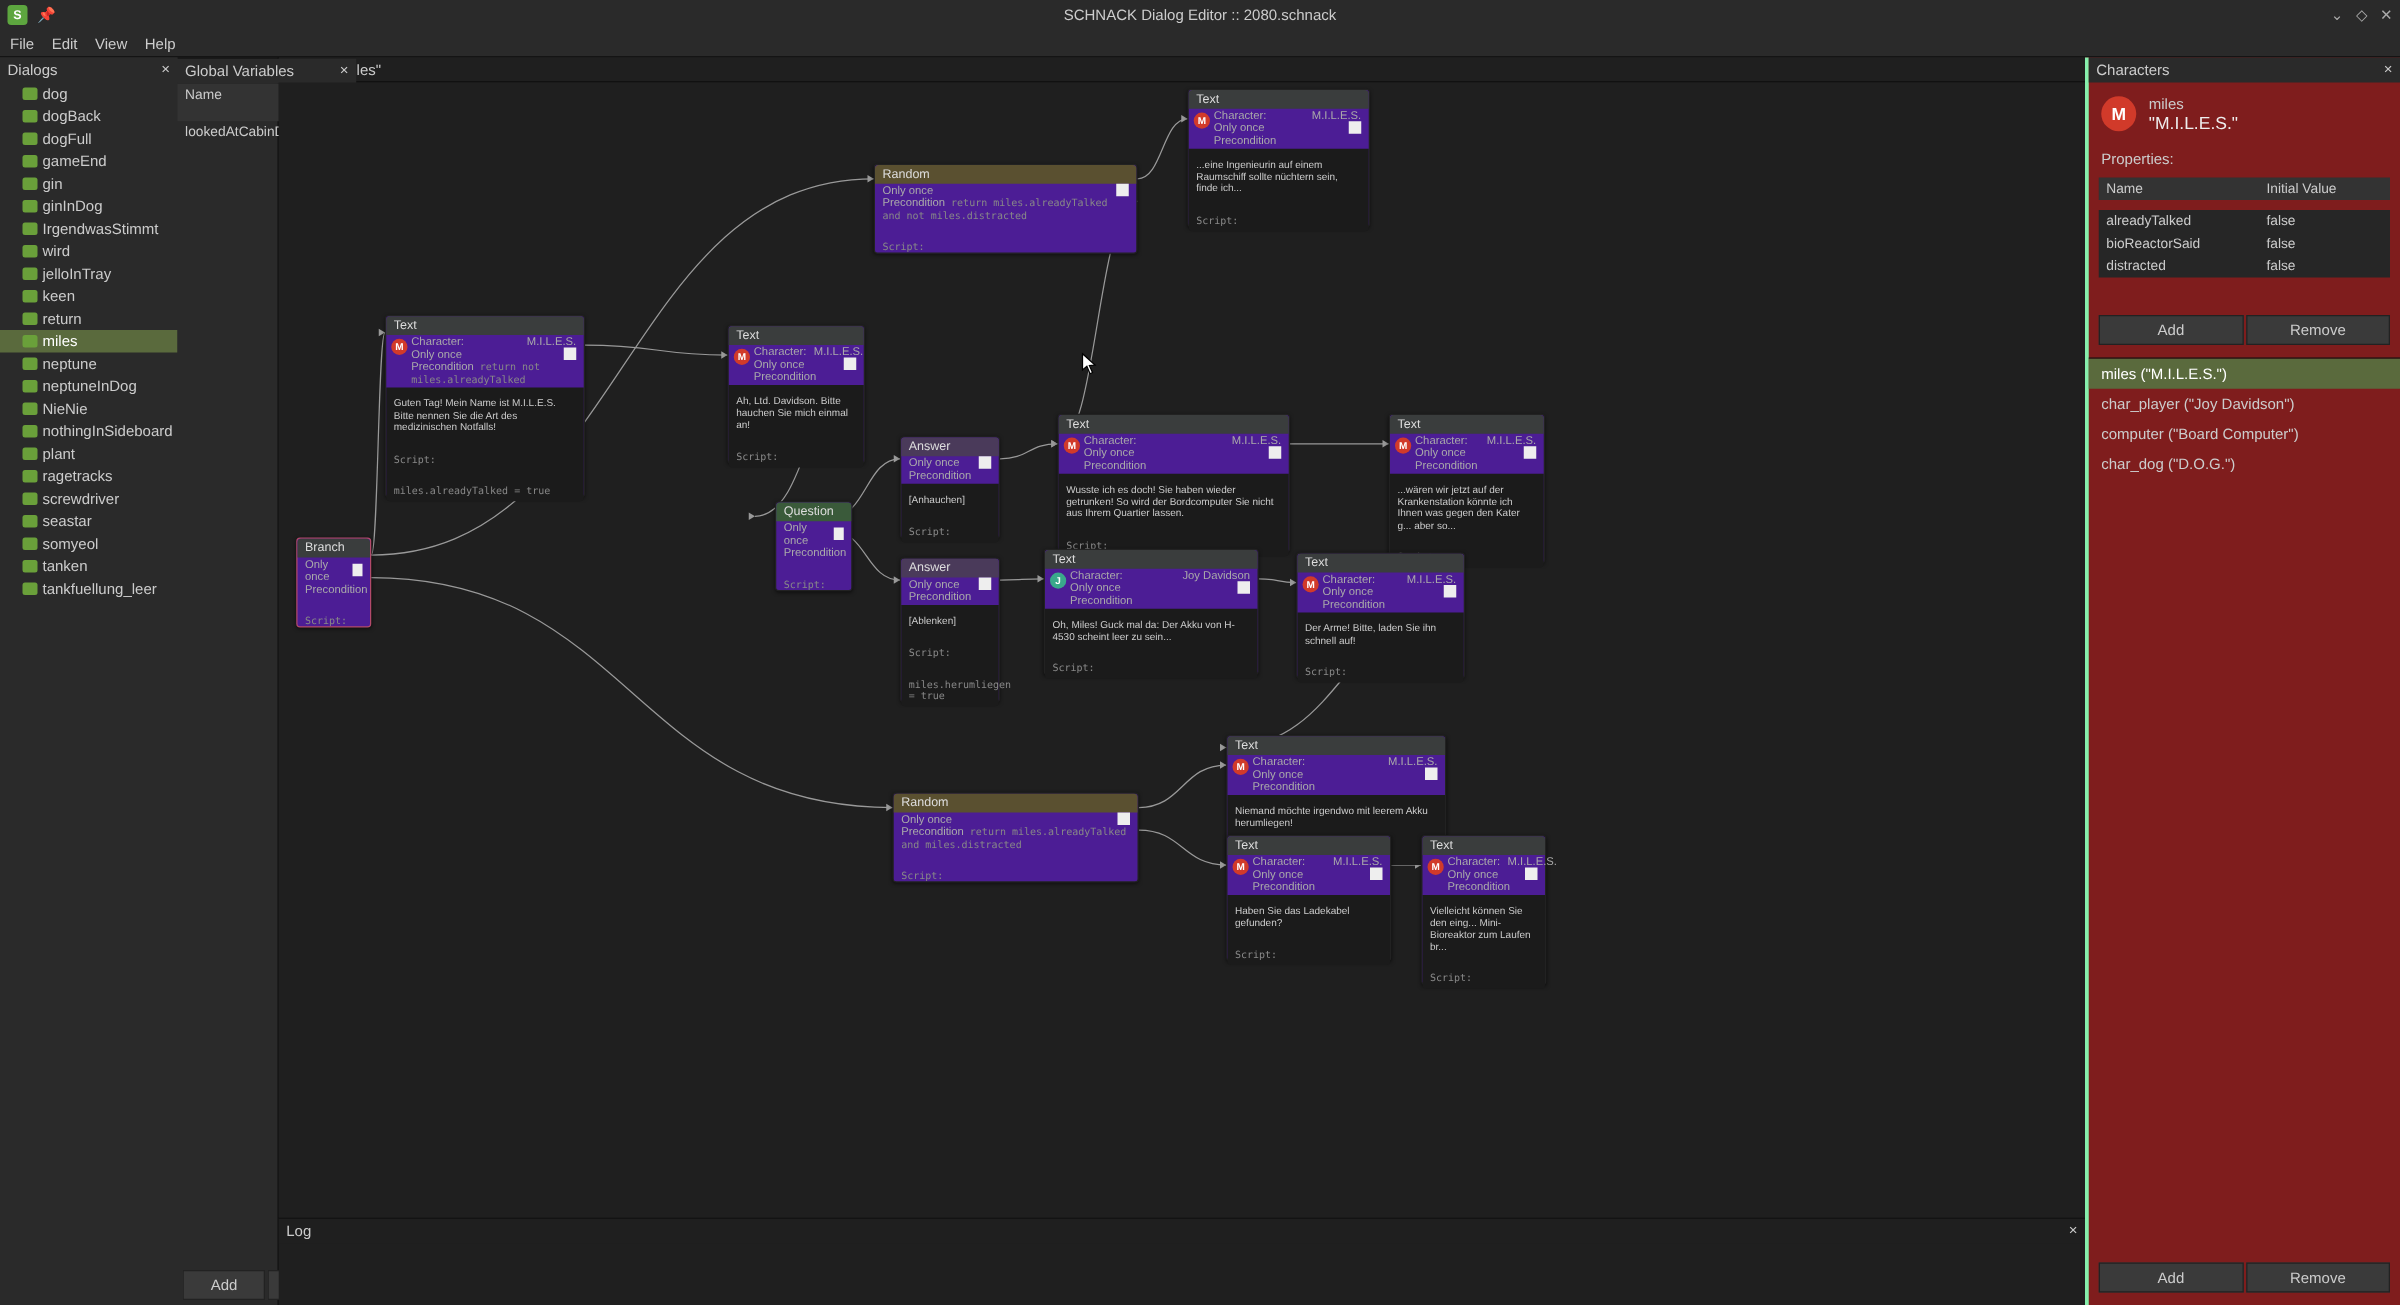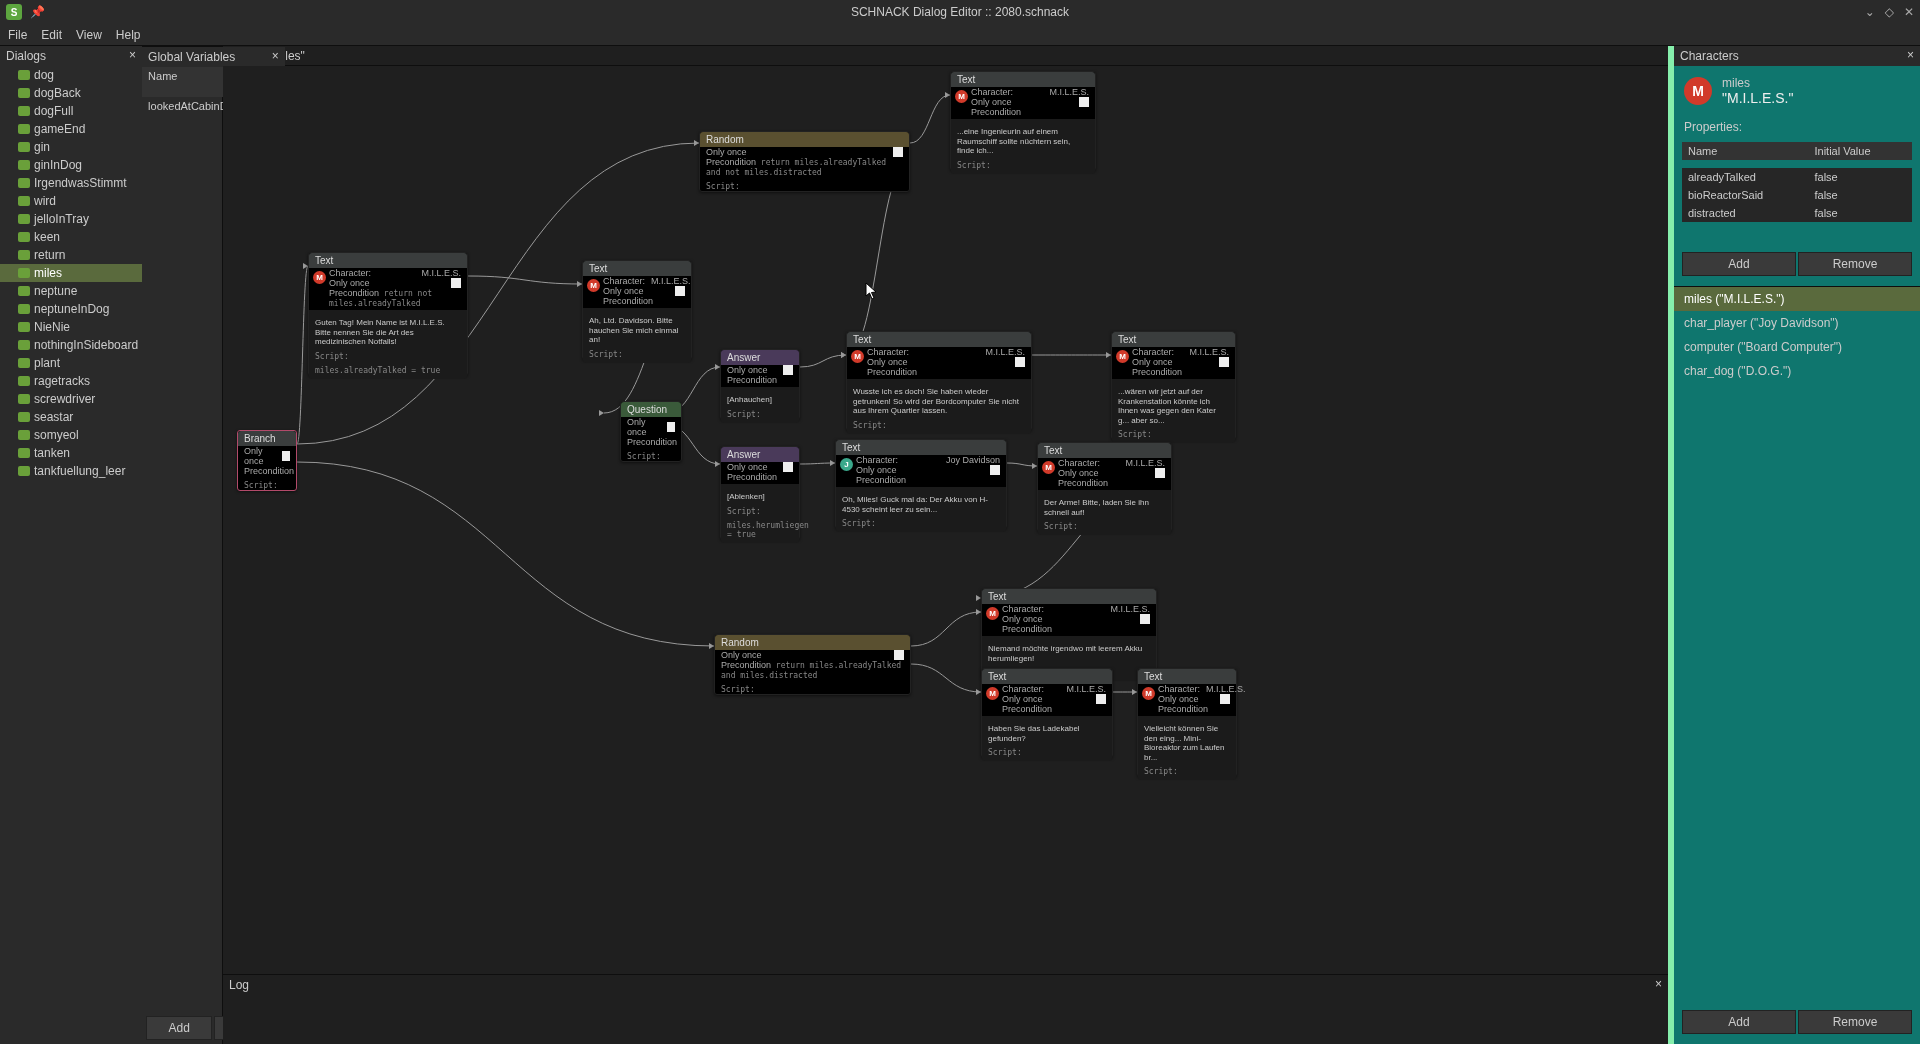--- a/index.html
+++ b/index.html
@@ -13,21 +13,21 @@
 .titlebar .win-controls { margin-left: auto; display: flex; gap: 10px; color: #aaa; font-size: 12px; }
 
 
 .menubar { height: 22px; background: #2a2a2a; display: flex; align-items: center; padding: 0 8px; gap: 14px; border-bottom: 1px solid #0e0e0e; }
 .menubar .menu-item { color: #ccc; font-size: 12px; cursor: default; }
 
 
 .main { display: flex; height: calc(100% - 46px); }
 .left-col { width: 223px; display: flex; flex-direction: row; background: #2a2a2a; border-right: 1px solid #0e0e0e; }
 .center-col { flex: 1; display: flex; flex-direction: column; background: #1f1f1f; min-width: 0; }
-.right-col { width: 252px; background: #0f766e; border-left: 6px solid #86efac; display: flex; flex-direction: column; }
+.right-col { width: 252px; background: #7f1d1d; border-left: 3px solid #86efac; display: flex; flex-direction: column; }
 
 
 .panel-header { height: 20px; background: #2a2a2a; display: flex; align-items: center; padding: 0 6px; color: #ccc; font-size: 12px; position: relative; }
 .panel-header .close { position: absolute; right: 6px; top: 2px; color: #ccc; cursor: pointer; }
 
 
 .dialogs-panel { display: flex; flex-direction: column; flex: 1; min-height: 0; }
 .dialog-list { flex: 1; overflow-y: auto; background: #2a2a2a; }
 .dialog-list::-webkit-scrollbar { width: 10px; }
 .dialog-list::-webkit-scrollbar-track { background: #1a1a1a; } 
@@ -51,31 +51,31 @@
 .button-bar button { flex: 1; background: #3a3a3a; border: 1px solid #222; color: #ccc; padding: 4px 0; font-size: 12px; cursor: pointer; }
 
 
 .canvas-header { height: 20px; display: flex; align-items: center; padding: 0 8px; color: #ccc; background: #1f1f1f; border-bottom: 1px solid #0e0e0e; }
 .canvas-wrap { flex: 1; position: relative; overflow: hidden; background: #1f1f1f; }
 .canvas-wrap svg { position: absolute; top: 0; left: 0; pointer-events: none; }
 .log-panel { height: 70px; border-top: 1px solid #0e0e0e; }
 .log-panel .panel-header { background: #1f1f1f; }
 
 
-.node { position: absolute; background: #000000; border: 1px solid #222; border-radius: 3px; font-size: 9px; color: #aaa; box-shadow: 0 1px 3px rgba(0,0,0,.5); }
+.node { position: absolute; background: #4c1d95; border: 1px solid #222; border-radius: 3px; font-size: 9px; color: #aaa; box-shadow: 0 1px 3px rgba(0,0,0,.5); }
 .node .node-title { padding: 2px 6px; font-size: 10px; color: #ddd; border-top-left-radius: 3px; border-top-right-radius: 3px; }
 .node .node-body { padding: 0 6px; }
 .node .row-line { display: flex; justify-content: space-between; gap: 6px; align-items: center; }
 .node .minicheck { width: 10px; height: 10px; background: #eee; display: inline-block; }
 .node .char-badge { width: 13px; height: 13px; border-radius: 50%; color: #fff; display: inline-flex; align-items: center; justify-content: center; font-size: 8px; font-weight: bold; margin-right: 4px; position: absolute; left: 4px; top: 18px; }
 .badge-M { background: #d13a2a; }
 .badge-J { background: #3aa88b; }
 .node .char-name { font-size: 9px; }
 .node .content-text { font-size: 8px; color: #ccc; margin-top: 4px; line-height: 1.2; }
-.node .script-text { font-size: 8px; color: #888; margin-top: 5px; font-family: monospace; }
+.node .script-text { font-size: 8px; color: #888; margin-top: 16px; font-family: monospace; }
 .node .dark-section { background: #1b1b1b; margin: 2px -6px -4px -6px; padding: 4px 6px; border-bottom-left-radius: 3px; border-bottom-right-radius: 3px; }
 .node-type-Text .node-title { background: #3a3d3d; }
 .node-type-Branch { border: 1px solid #b24a6a; }
 .node-type-Branch .node-title { background: #3a3d3d; }
 .node-type-Random .node-title { background: #5a5030; }
 .node-type-Question .node-title { background: #3a5a3a; }
 .node-type-Answer .node-title { background: #4a3a5a; }
 
 
 .char-header-row { display: flex; align-items: center; gap: 10px; padding: 10px; }

